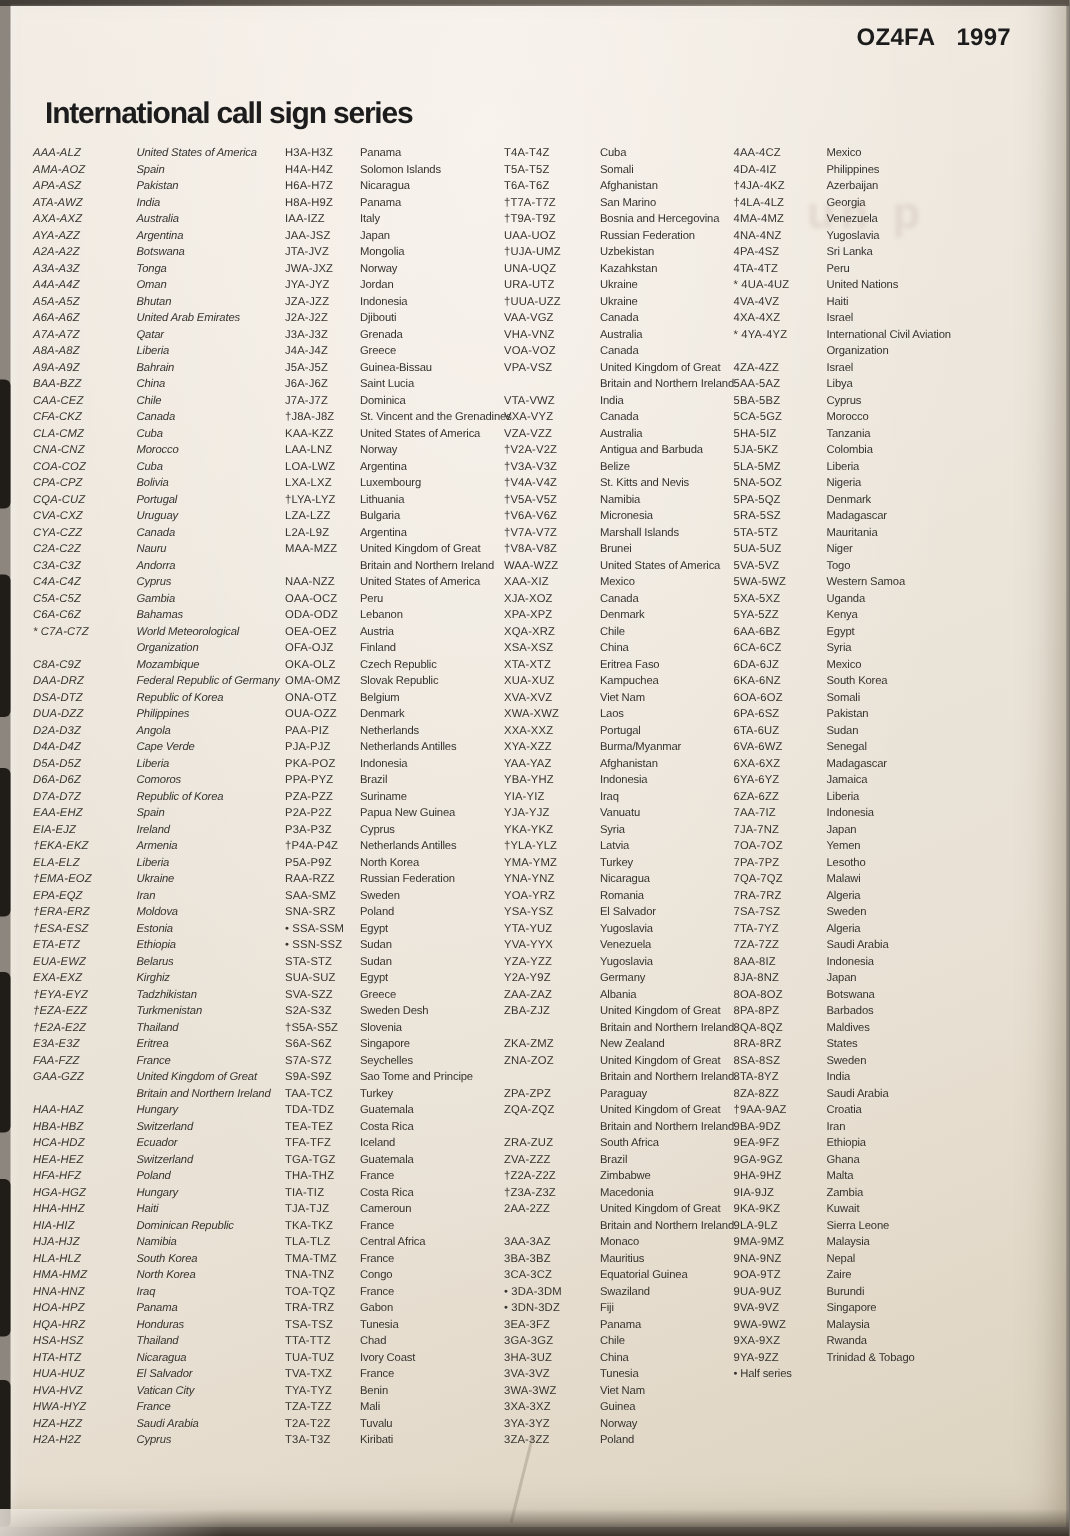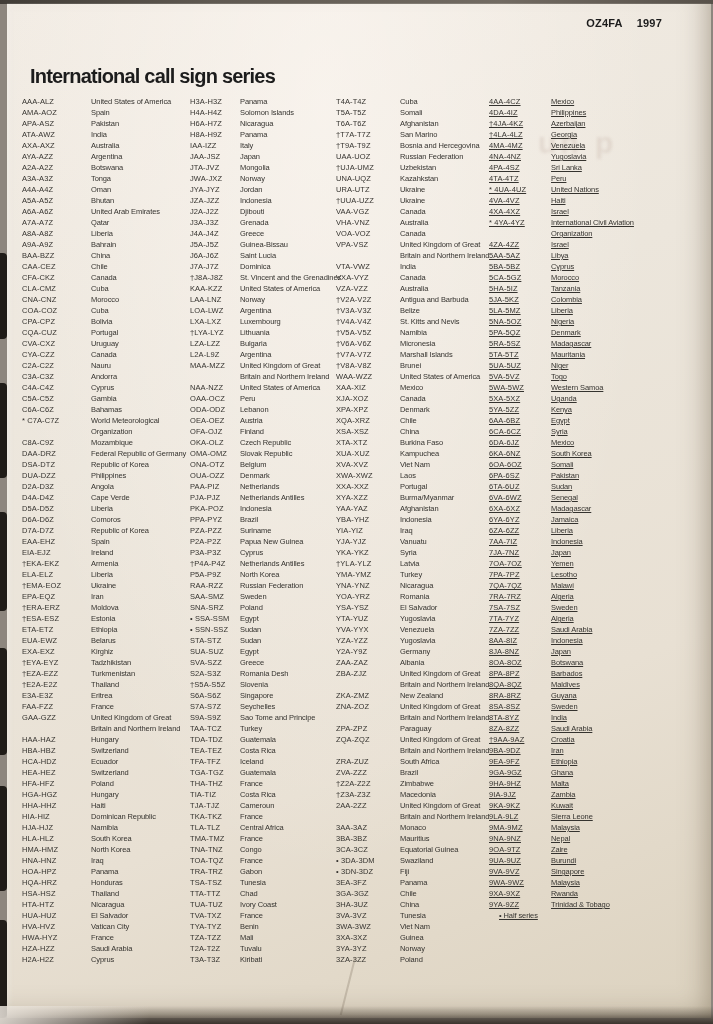--- a/index.html
+++ b/index.html
@@ -21,37 +21,37 @@
     background:linear-gradient(to right,#2e2a25,#544e46 30%,#6b645b 70%,#4a443d);opacity:.8;}
   .edge-mark{position:absolute;left:0;width:7px;background:#17130f;border-radius:0 4px 4px 0;opacity:.92;}
   .bottom-band{position:absolute;left:0;right:0;bottom:0;height:18px;
     background:linear-gradient(to top, rgba(48,41,34,0.88) 0%, rgba(48,41,34,0.3) 55%, rgba(48,41,34,0) 100%);}
   .bottom-band-soft{position:absolute;left:0;bottom:0;width:150px;height:18px;
     background:linear-gradient(to right, rgba(236,230,222,0.85), rgba(236,230,222,0));}
   .crease{position:absolute;left:347px;top:956px;width:2px;height:60px;
     background:rgba(125,113,96,0.55);transform:rotate(14deg);opacity:.55;}
   .ghost{position:absolute;left:538px;top:126px;font-size:30px;font-weight:bold;
     color:rgba(150,115,100,0.14);filter:blur(1.5px);letter-spacing:4px;}
-  .masthead{position:absolute;top:17px;right:51px;font-size:11px;font-weight:bold;
+  .masthead{position:absolute;top:17px;right:39px;font-size:16px;font-weight:bold;
     color:var(--c-title,#1c1c1c);letter-spacing:0.2px;}
   .masthead span{display:inline-block;}
   .masthead .yr{margin-left:14px;}
   .title{position:absolute;left:30px;top:52px;font-size:20px;font-weight:bold;
     letter-spacing:-0.8px;color:var(--c-title,#1c1c1c);}
   .table{position:absolute;inset:0;font-size:7.5px;line-height:11px;
     color:var(--c-text,#35332f);}
   .callsign-col{position:absolute;top:96px;}
-  #col-0{left:22px;--cw:63px;width:182px;}
+  #col-0{left:22px;--cw:63px;width:182px;font-style:italic;}
   #col-1{left:190px;--cw:44px;width:158px;}
   #col-2{left:336px;--cw:58px;width:152px;}
-  #col-3{left:489px;--cw:56px;width:218px;text-decoration:underline;}
+  #col-3{left:489px;--cw:56px;width:218px;}
   .row{display:flex;align-items:flex-start;min-height:11px;}
   .code{flex:0 0 var(--cw);padding-left:6px;text-indent:-6px;white-space:pre;letter-spacing:0.1px;}
   .country{white-space:pre;letter-spacing:-0.1px;}
-  .note{white-space:pre;padding-left:6px;text-indent:-6px;letter-spacing:-0.1px;margin-left:10px;}
+  .note{white-space:pre;padding-left:6px;text-indent:-6px;letter-spacing:-0.1px;}
 </style>
 </head>
 <body>
 
 <div class="scan">
   <div class="page"></div>
 
   <div class="ghost">un p</div>
 
   <div class="masthead">
@@ -574,21 +574,21 @@
         <div class="row">
           <span class="code">SUA-SUZ</span>
           <span class="country">Egypt</span>
         </div>
         <div class="row">
           <span class="code">SVA-SZZ</span>
           <span class="country">Greece</span>
         </div>
         <div class="row">
           <span class="code">S2A-S3Z</span>
-          <span class="country">Romania Desh</span>
+          <span class="country">Sweden Desh</span>
         </div>
         <div class="row">
           <span class="code">†S5A-S5Z</span>
           <span class="country">Slovenia</span>
         </div>
         <div class="row">
           <span class="code">S6A-S6Z</span>
           <span class="country">Singapore</span>
         </div>
         <div class="row">
@@ -805,21 +805,21 @@
         <div class="row">
           <span class="code">XQA-XRZ</span>
           <span class="country">Chile</span>
         </div>
         <div class="row">
           <span class="code">XSA-XSZ</span>
           <span class="country">China</span>
         </div>
         <div class="row">
           <span class="code">XTA-XTZ</span>
-          <span class="country">Burkina Faso</span>
+          <span class="country">Eritrea Faso</span>
         </div>
         <div class="row">
           <span class="code">XUA-XUZ</span>
           <span class="country">Kampuchea</span>
         </div>
         <div class="row">
           <span class="code">XVA-XVZ</span>
           <span class="country">Viet Nam</span>
         </div>
         <div class="row">
@@ -1200,21 +1200,21 @@
         <div class="row">
           <span class="code">8PA-8PZ</span>
           <span class="country">Barbados</span>
         </div>
         <div class="row">
           <span class="code">8QA-8QZ</span>
           <span class="country">Maldives</span>
         </div>
         <div class="row">
           <span class="code">8RA-8RZ</span>
-          <span class="country">Guyana</span>
+          <span class="country">States</span>
         </div>
         <div class="row">
           <span class="code">8SA-8SZ</span>
           <span class="country">Sweden</span>
         </div>
         <div class="row">
           <span class="code">8TA-8YZ</span>
           <span class="country">India</span>
         </div>
         <div class="row">

